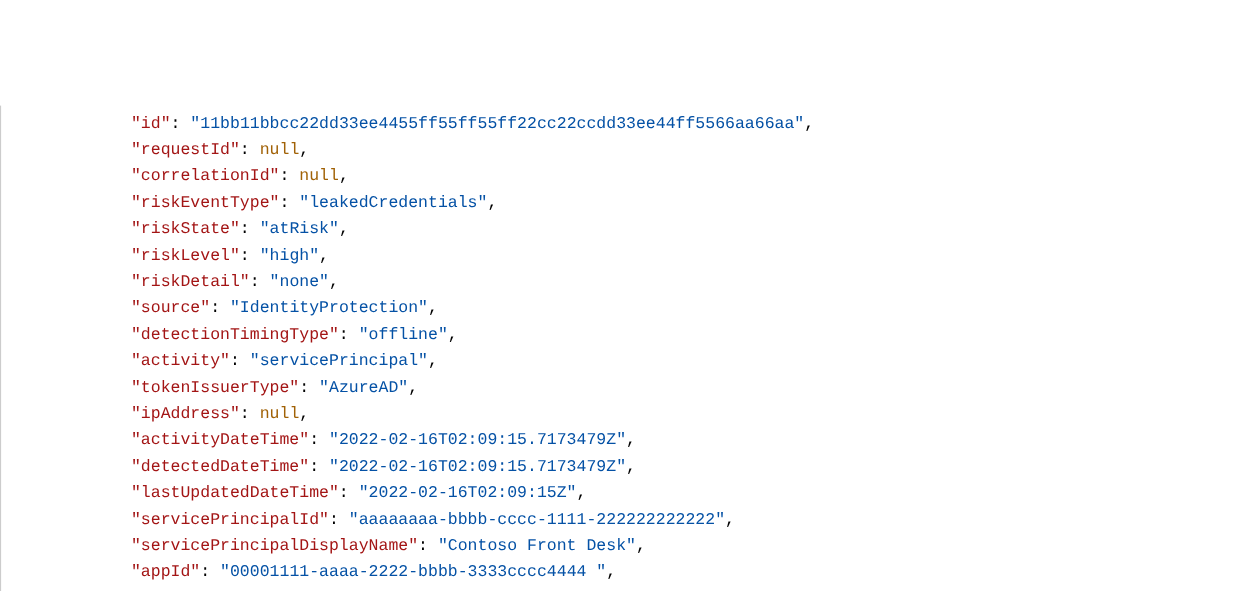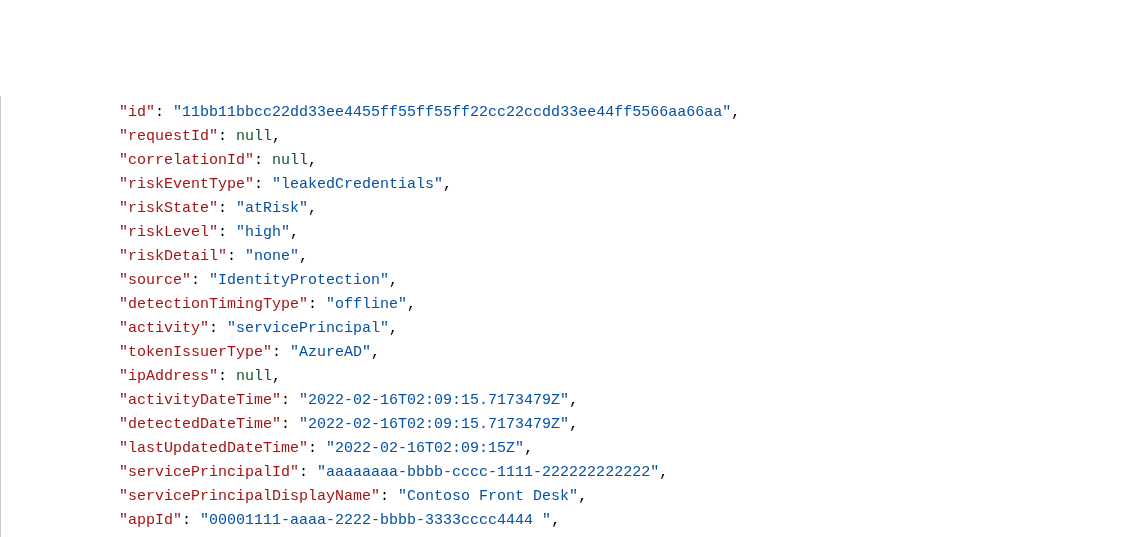--- a/index.html
+++ b/index.html
@@ -11,21 +11,21 @@
       color: #000000;
       white-space: pre;
       line-height: 1.6;
     }
     .container {
       padding: 5px 10px;
       border-left: 1px solid #ccc;
     }
     .key { color: #a31515; }
     .string { color: #0451a5; }
-    .null { color: #14532d; }
+    .null { color: #a16207; }
     .punct { color: #000000; }
     .line { display: block; }
   </style>
 </head>
 <body>
 
 
 
 <div class="container"><div id="lines"><span class="line"><span>            </span><span class="key">"id"</span><span class="punct">: </span><span class="string">"11bb11bbcc22dd33ee4455ff55ff55ff22cc22ccdd33ee44ff5566aa66aa"</span><span class="punct">,</span></span><span class="line"><span>            </span><span class="key">"requestId"</span><span class="punct">: </span><span class="null">null</span><span class="punct">,</span></span><span class="line"><span>            </span><span class="key">"correlationId"</span><span class="punct">: </span><span class="null">null</span><span class="punct">,</span></span><span class="line"><span>            </span><span class="key">"riskEventType"</span><span class="punct">: </span><span class="string">"leakedCredentials"</span><span class="punct">,</span></span><span class="line"><span>            </span><span class="key">"riskState"</span><span class="punct">: </span><span class="string">"atRisk"</span><span class="punct">,</span></span><span class="line"><span>            </span><span class="key">"riskLevel"</span><span class="punct">: </span><span class="string">"high"</span><span class="punct">,</span></span><span class="line"><span>            </span><span class="key">"riskDetail"</span><span class="punct">: </span><span class="string">"none"</span><span class="punct">,</span></span><span class="line"><span>            </span><span class="key">"source"</span><span class="punct">: </span><span class="string">"IdentityProtection"</span><span class="punct">,</span></span><span class="line"><span>            </span><span class="key">"detectionTimingType"</span><span class="punct">: </span><span class="string">"offline"</span><span class="punct">,</span></span><span class="line"><span>            </span><span class="key">"activity"</span><span class="punct">: </span><span class="string">"servicePrincipal"</span><span class="punct">,</span></span><span class="line"><span>            </span><span class="key">"tokenIssuerType"</span><span class="punct">: </span><span class="string">"AzureAD"</span><span class="punct">,</span></span><span class="line"><span>            </span><span class="key">"ipAddress"</span><span class="punct">: </span><span class="null">null</span><span class="punct">,</span></span><span class="line"><span>            </span><span class="key">"activityDateTime"</span><span class="punct">: </span><span class="string">"2022-02-16T02:09:15.7173479Z"</span><span class="punct">,</span></span><span class="line"><span>            </span><span class="key">"detectedDateTime"</span><span class="punct">: </span><span class="string">"2022-02-16T02:09:15.7173479Z"</span><span class="punct">,</span></span><span class="line"><span>            </span><span class="key">"lastUpdatedDateTime"</span><span class="punct">: </span><span class="string">"2022-02-16T02:09:15Z"</span><span class="punct">,</span></span><span class="line"><span>            </span><span class="key">"servicePrincipalId"</span><span class="punct">: </span><span class="string">"aaaaaaaa-bbbb-cccc-1111-222222222222"</span><span class="punct">,</span></span><span class="line"><span>            </span><span class="key">"servicePrincipalDisplayName"</span><span class="punct">: </span><span class="string">"Contoso Front Desk"</span><span class="punct">,</span></span><span class="line"><span>            </span><span class="key">"appId"</span><span class="punct">: </span><span class="string">"00001111-aaaa-2222-bbbb-3333cccc4444 "</span><span class="punct">,</span></span><span class="line"><span>            </span><span class="key">"keyIds"</span><span class="punct">: </span><span class="punct">[]</span><span class="punct">,</span></span></div></div>
 

